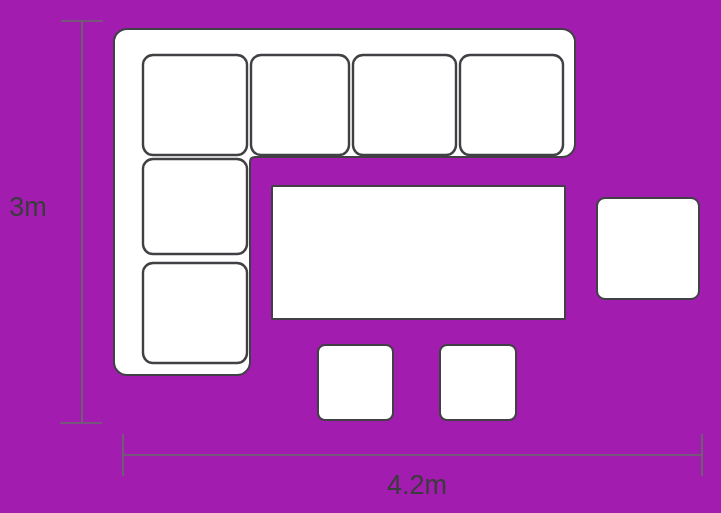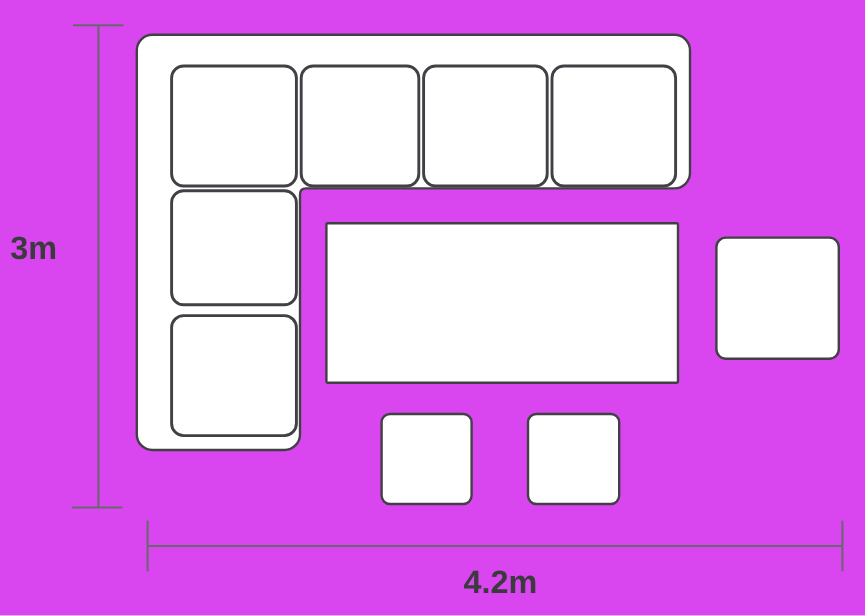--- a/index.html
+++ b/index.html
@@ -1,23 +1,22 @@
 <!DOCTYPE html>
 <html><head>
 <meta charset="utf-8">
 <style>
   html, body { margin: 0; padding: 0; background: #ffffff; }
   .canvas {
     position: relative;
     width: 721px;
     height: 513px;
-    background: #d946ef;
+    background: #a21caf;
     overflow: hidden;
     font-family: "Liberation Sans", "DejaVu Sans", sans-serif;
-    font-weight: bold;
   }
   svg { display: block; }
   .furniture { fill: #ffffff; }
   .outline-path { fill: #ffffff; }
   .dim-label {
     fill: #3b3b3d;
     font-family: "Liberation Sans", "DejaVu Sans", sans-serif;
     font-size: 27px;
     text-anchor: middle;
   }

